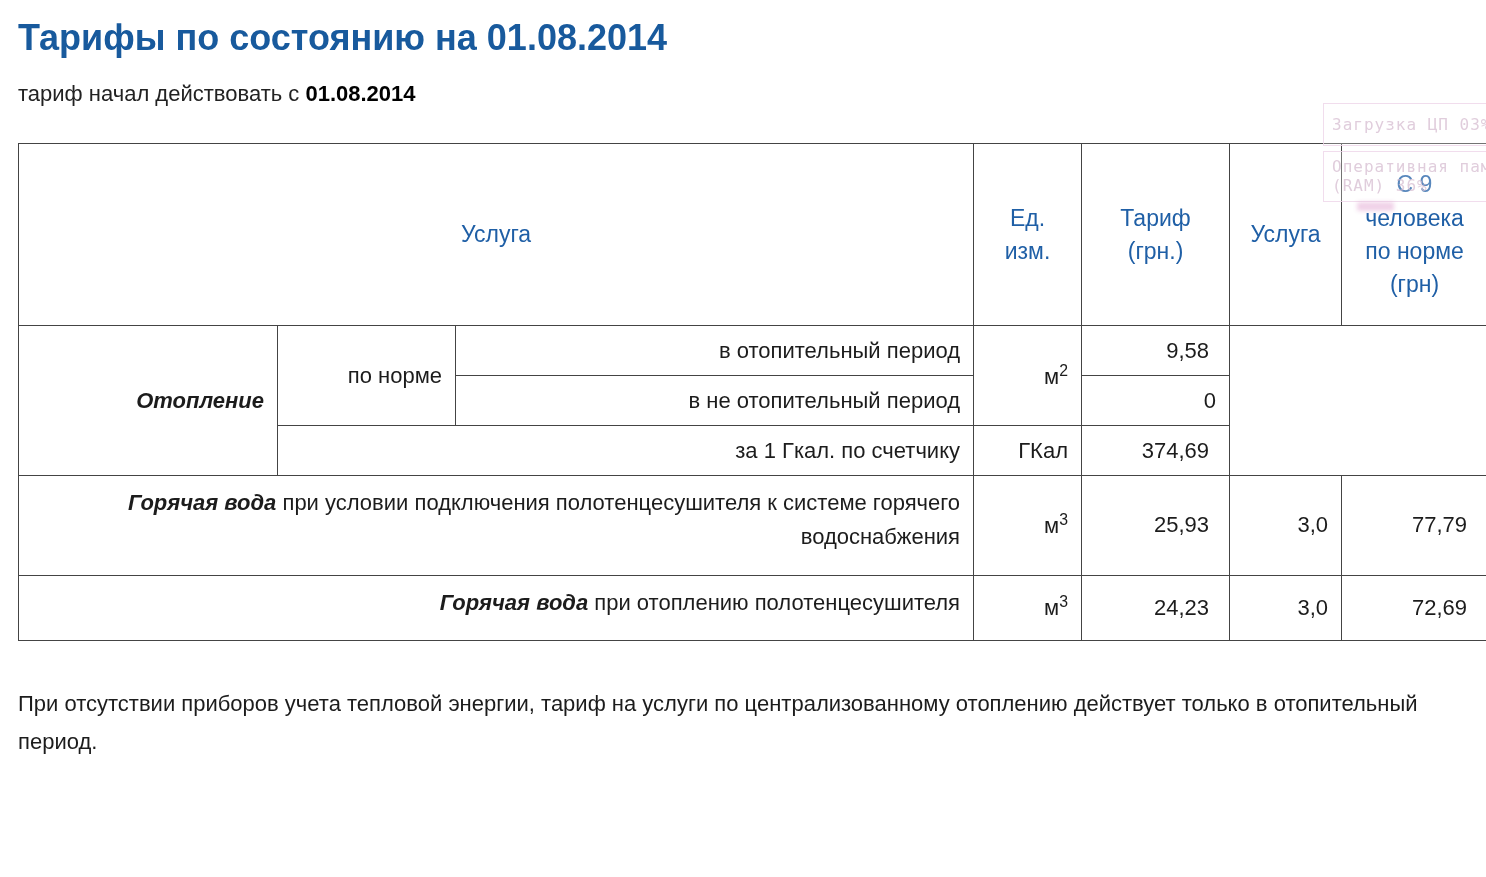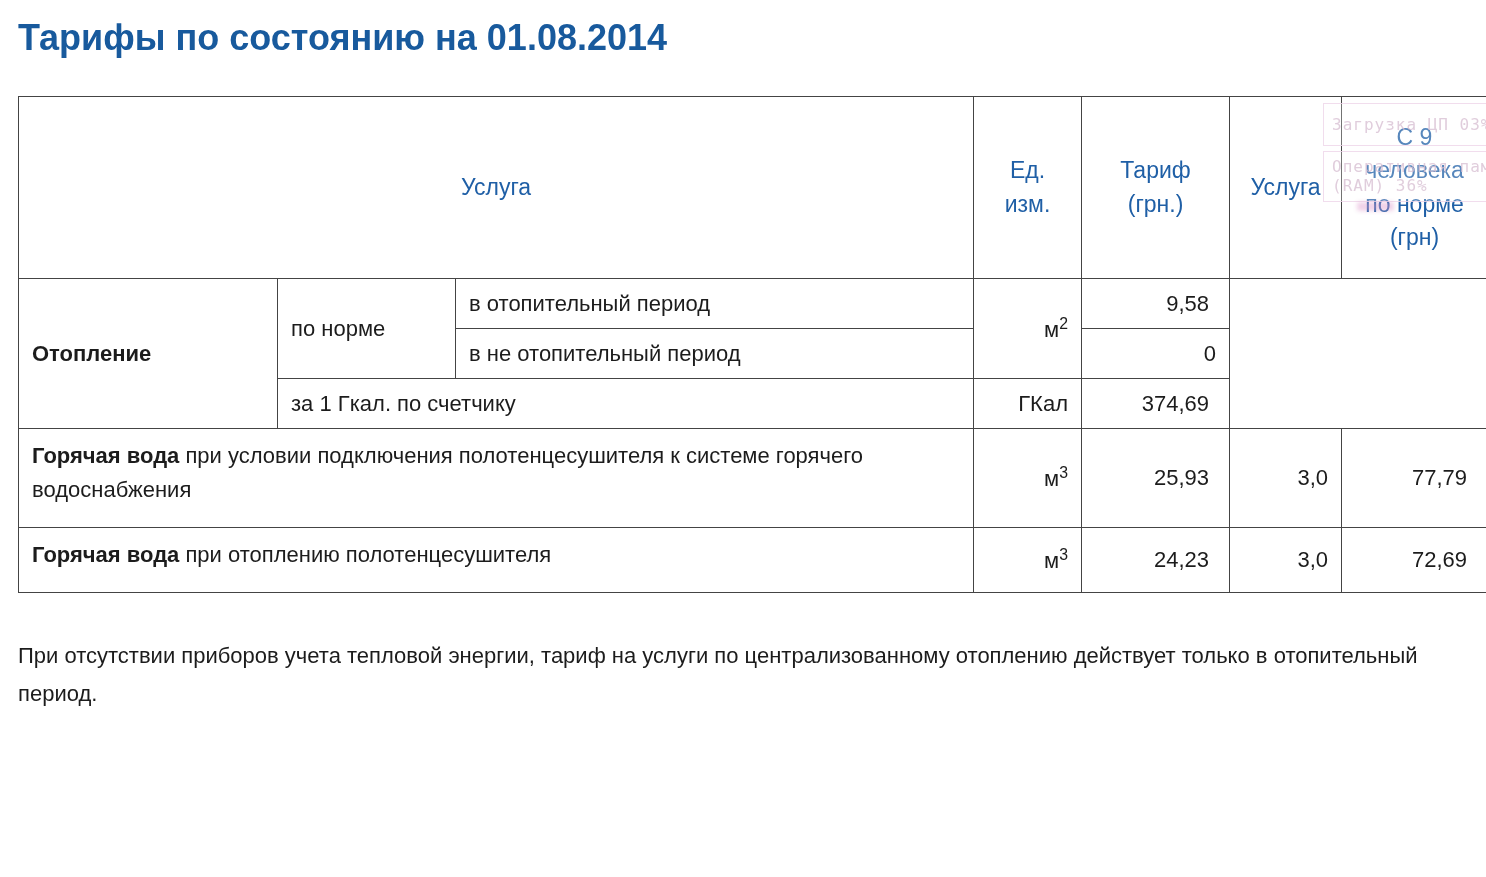--- a/index.html
+++ b/index.html
@@ -53,24 +53,24 @@
     text-align: center;
     line-height: 1.45;
     padding: 8px 12px;
   }
   tr.header-row { height: 182px; }
   tr.r1 { height: 50px; }
   tr.r2 { height: 50px; }
   tr.r3 { height: 50px; }
   tr.r4 { height: 83px; }
   tr.r5 { height: 49px; }
-  .al { text-align: left; }
+  .al { text-align: right; }
   .ac { text-align: right; }
   .ar { text-align: right; padding-right: 20px !important; }
-  .bold { font-weight: bold; }
+  .bold { font-weight: bold; font-style: italic; }
   .tariff-table sup { font-size: 72%; }
   td.service-cell { line-height: 1.55; padding-top: 10px; padding-bottom: 20px; }
 
   p.note {
     font-size: 22px;
     line-height: 38px;
     margin: 0;
     max-width: 1452px;
   }
   p.note-1 { margin-top: 35px; }
@@ -103,20 +103,21 @@
   }
 </style>
 </head>
 <body>
 
 <div class="page">
 
   <h1 class="page-title">Тарифы по состоянию на 01.08.2014</h1>
 
 
+  <p class="effective-line"><span>тариф начал действовать с </span><b>01.08.2014</b></p>
 
   <table class="tariff-table">
     <colgroup>
       <col style="width:259px">
         <col style="width:178px">
         <col style="width:518px">
       <col style="width:108px">
         <col style="width:148px">
         <col style="width:112px">
         <col style="width:146px">

